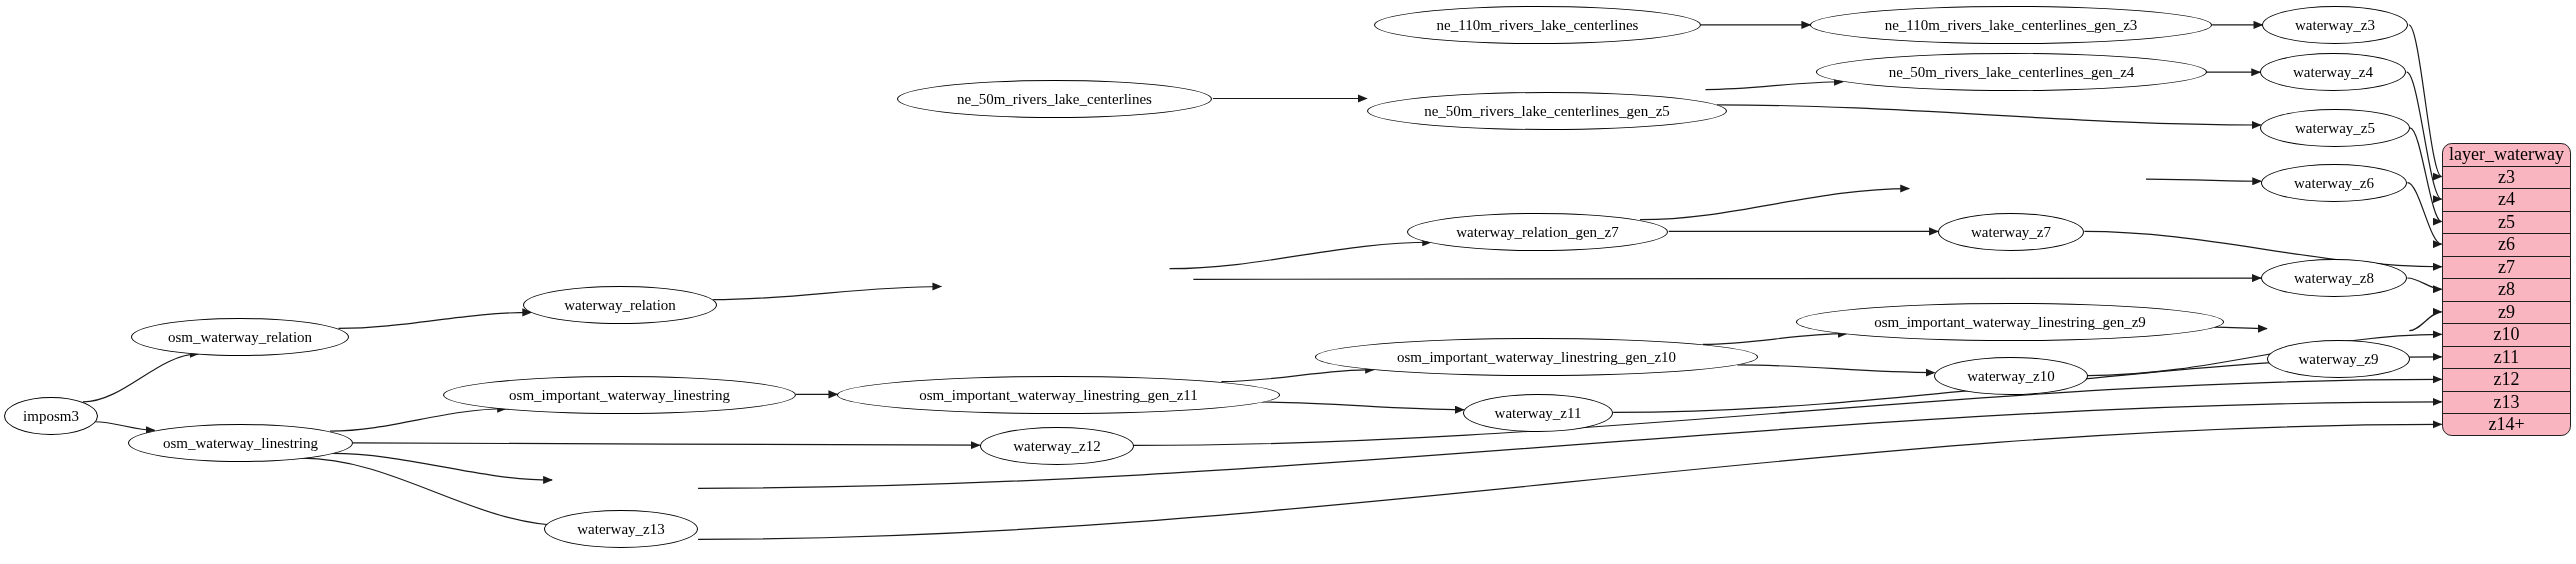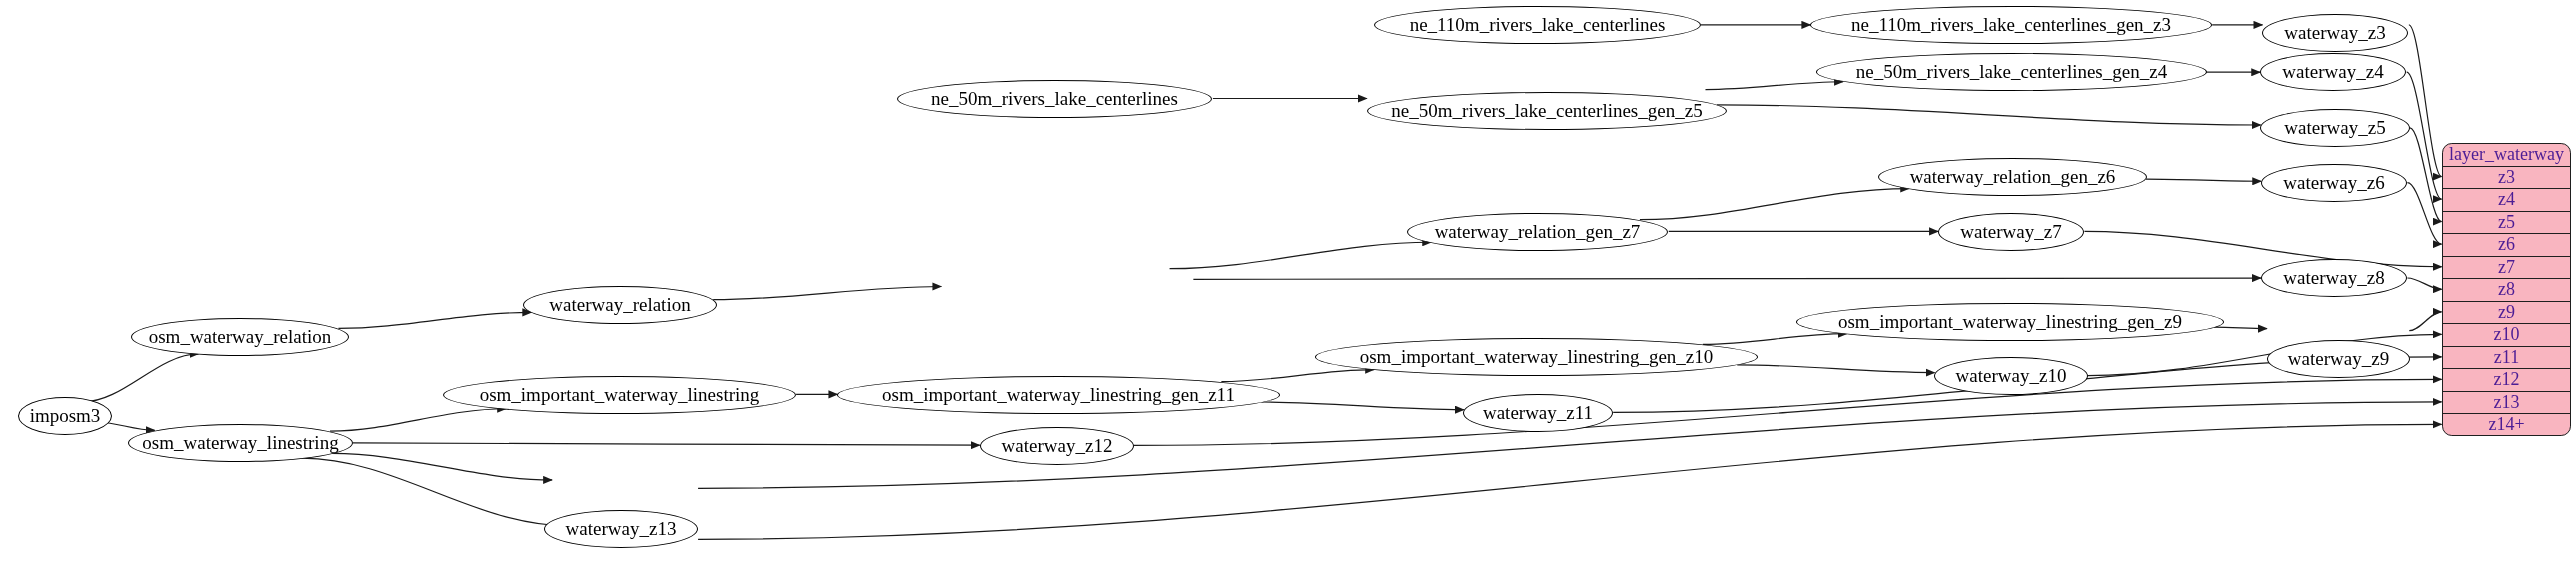--- a/index.html
+++ b/index.html
@@ -26,32 +26,32 @@
   .node {
     position: absolute;
     box-sizing: border-box;
     border: 1.2px solid #000000;
     border-radius: 50%;
     background: #ffffff;
     display: flex;
     align-items: center;
     justify-content: center;
     white-space: nowrap;
-    font-size: 19px;
+    font-size: 15px;
     color: #000000;
   }
   .record {
     position: absolute;
     box-sizing: border-box;
     border: 1.5px solid #1f1f1f;
     border-radius: 9.8px;
     background: #F9B5C0;
     overflow: hidden;
     text-align: center;
-    color: #4c1d95;
+    color: #000000;
   }
   .record-header {
     box-sizing: border-box;
     height: 22.5px;
     line-height: 20px;
     font-size: 18px;
     border-bottom: 1.4px solid #1f1f1f;
   }
   .record-row {
     box-sizing: border-box;
@@ -107,21 +107,21 @@
         <path d="M3205.5,370.0 C3221.4,370.0 3235.1,385.0 3251.0,385.0" class="edge" marker-end="url(#arrow)"></path>
         <path d="M3208.0,440.0 C3223.1,440.0 3235.9,415.0 3251.0,415.0" class="edge" marker-end="url(#arrow)"></path>
         <path d="M2779.5,500.0 C2944.5,500.0 3086.0,445.0 3251.0,445.0" class="edge" marker-end="url(#arrow)"></path>
         <path d="M2148.0,549.0 C2534.1,549.0 2864.9,475.0 3251.0,475.0" class="edge" marker-end="url(#arrow)"></path>
         <path d="M1509.5,593.0 C2119.0,593.0 2641.5,505.0 3251.0,505.0" class="edge" marker-end="url(#arrow)"></path>
         <path d="M929.5,650.0 C1742.0,650.0 2438.5,535.0 3251.0,535.0" class="edge" marker-end="url(#arrow)"></path>
         <path d="M929.5,718.0 C1742.0,718.0 2438.5,565.0 3251.0,565.0" class="edge" marker-end="url(#arrow)"></path>
       </g>
   </svg>
 
-  <div class="node" style="left: 18px; top: 397px; width: 94px; height: 38px;">
+  <div class="node" style="left: 4px; top: 397px; width: 94px; height: 38px;">
       <span>imposm3</span>
     </div>
   <div class="node" style="left: 131px; top: 318px; width: 218px; height: 38px;">
       <span>osm_waterway_relation</span>
     </div>
   <div class="node" style="left: 128px; top: 424px; width: 225px; height: 38px;">
       <span>osm_waterway_linestring</span>
     </div>
   <div class="node" style="left: 523px; top: 286px; width: 194px; height: 38px;">
       <span>waterway_relation</span>
@@ -149,39 +149,36 @@
     </div>
   <div class="node" style="left: 1367px; top: 92px; width: 360px; height: 38px;">
       <span>ne_50m_rivers_lake_centerlines_gen_z5</span>
     </div>
   <div class="node" style="left: 1315px; top: 338px; width: 443px; height: 38px;">
       <span>osm_important_waterway_linestring_gen_z10</span>
     </div>
   <div class="node" style="left: 1463px; top: 394px; width: 150px; height: 38px;">
       <span>waterway_z11</span>
     </div>
-  <div class="node" style="left: 1878px; top: 158px; width: 269px; height: 38px;">
-      <span>waterway_relation_gen_z6</span>
-    </div>
   <div class="node" style="left: 1810px; top: 6px; width: 402px; height: 38px;">
       <span>ne_110m_rivers_lake_centerlines_gen_z3</span>
     </div>
   <div class="node" style="left: 1816px; top: 53px; width: 391px; height: 38px;">
       <span>ne_50m_rivers_lake_centerlines_gen_z4</span>
     </div>
   <div class="node" style="left: 1938px; top: 213px; width: 146px; height: 38px;">
       <span>waterway_z7</span>
     </div>
   <div class="node" style="left: 1796px; top: 303px; width: 428px; height: 38px;">
       <span>osm_important_waterway_linestring_gen_z9</span>
     </div>
   <div class="node" style="left: 1934px; top: 357px; width: 154px; height: 38px;">
       <span>waterway_z10</span>
     </div>
-  <div class="node" style="left: 2262px; top: 14px; width: 146px; height: 38px;">
+  <div class="node" style="left: 2262px; top: 6px; width: 146px; height: 38px;">
       <span>waterway_z3</span>
     </div>
   <div class="node" style="left: 2260px; top: 53px; width: 146px; height: 38px;">
       <span>waterway_z4</span>
     </div>
   <div class="node" style="left: 2260px; top: 109px; width: 150px; height: 38px;">
       <span>waterway_z5</span>
     </div>
   <div class="node" style="left: 2261px; top: 164px; width: 146px; height: 38px;">
       <span>waterway_z6</span>

